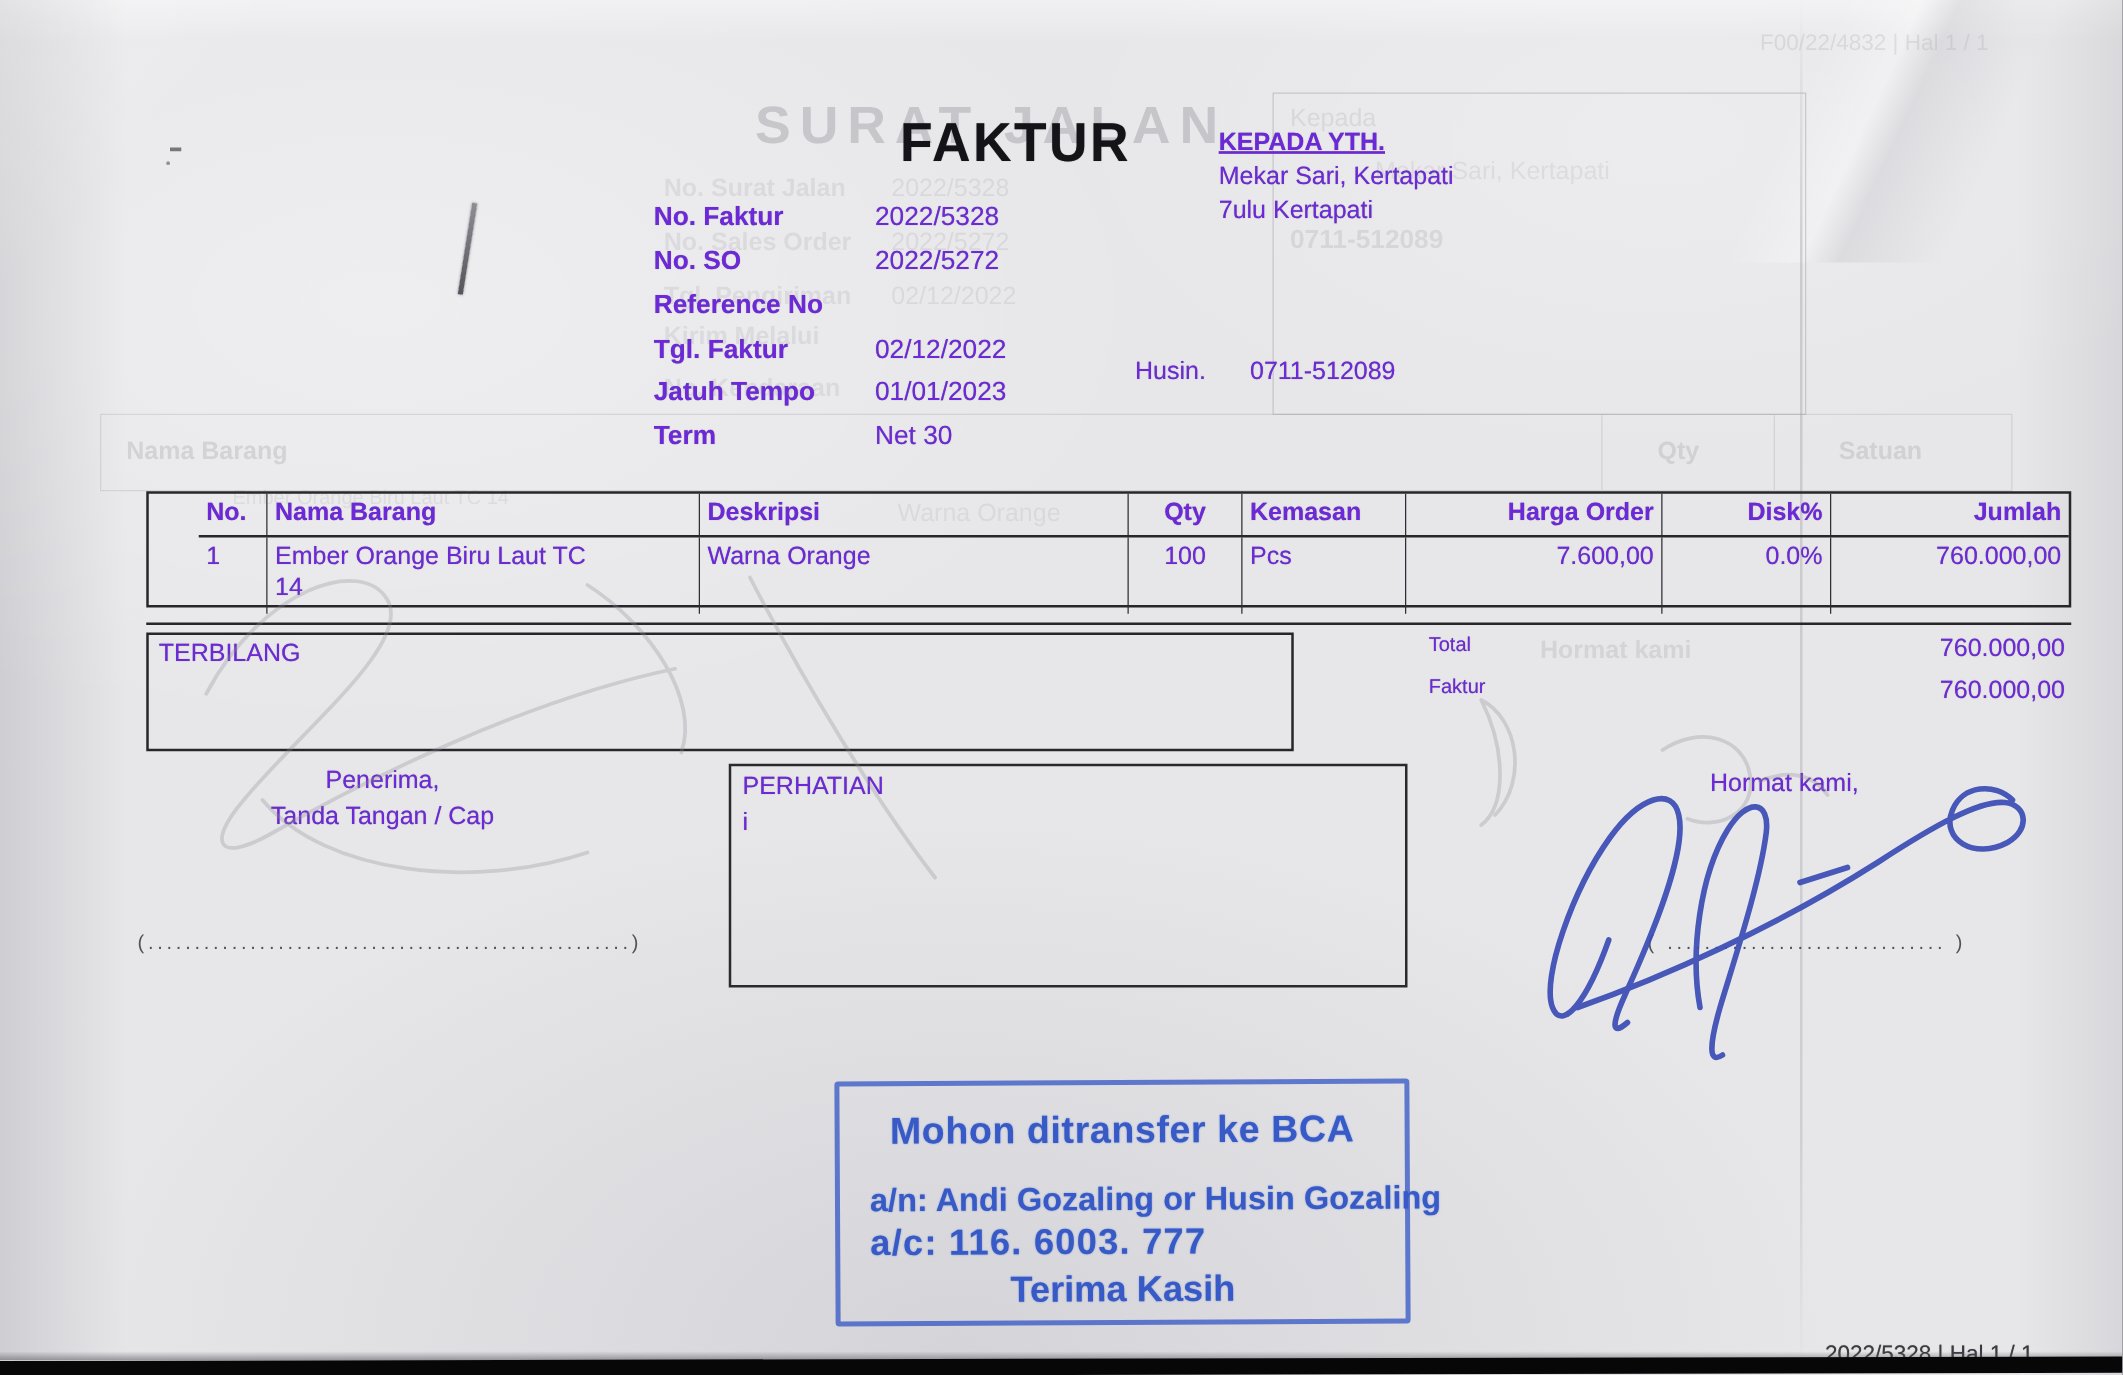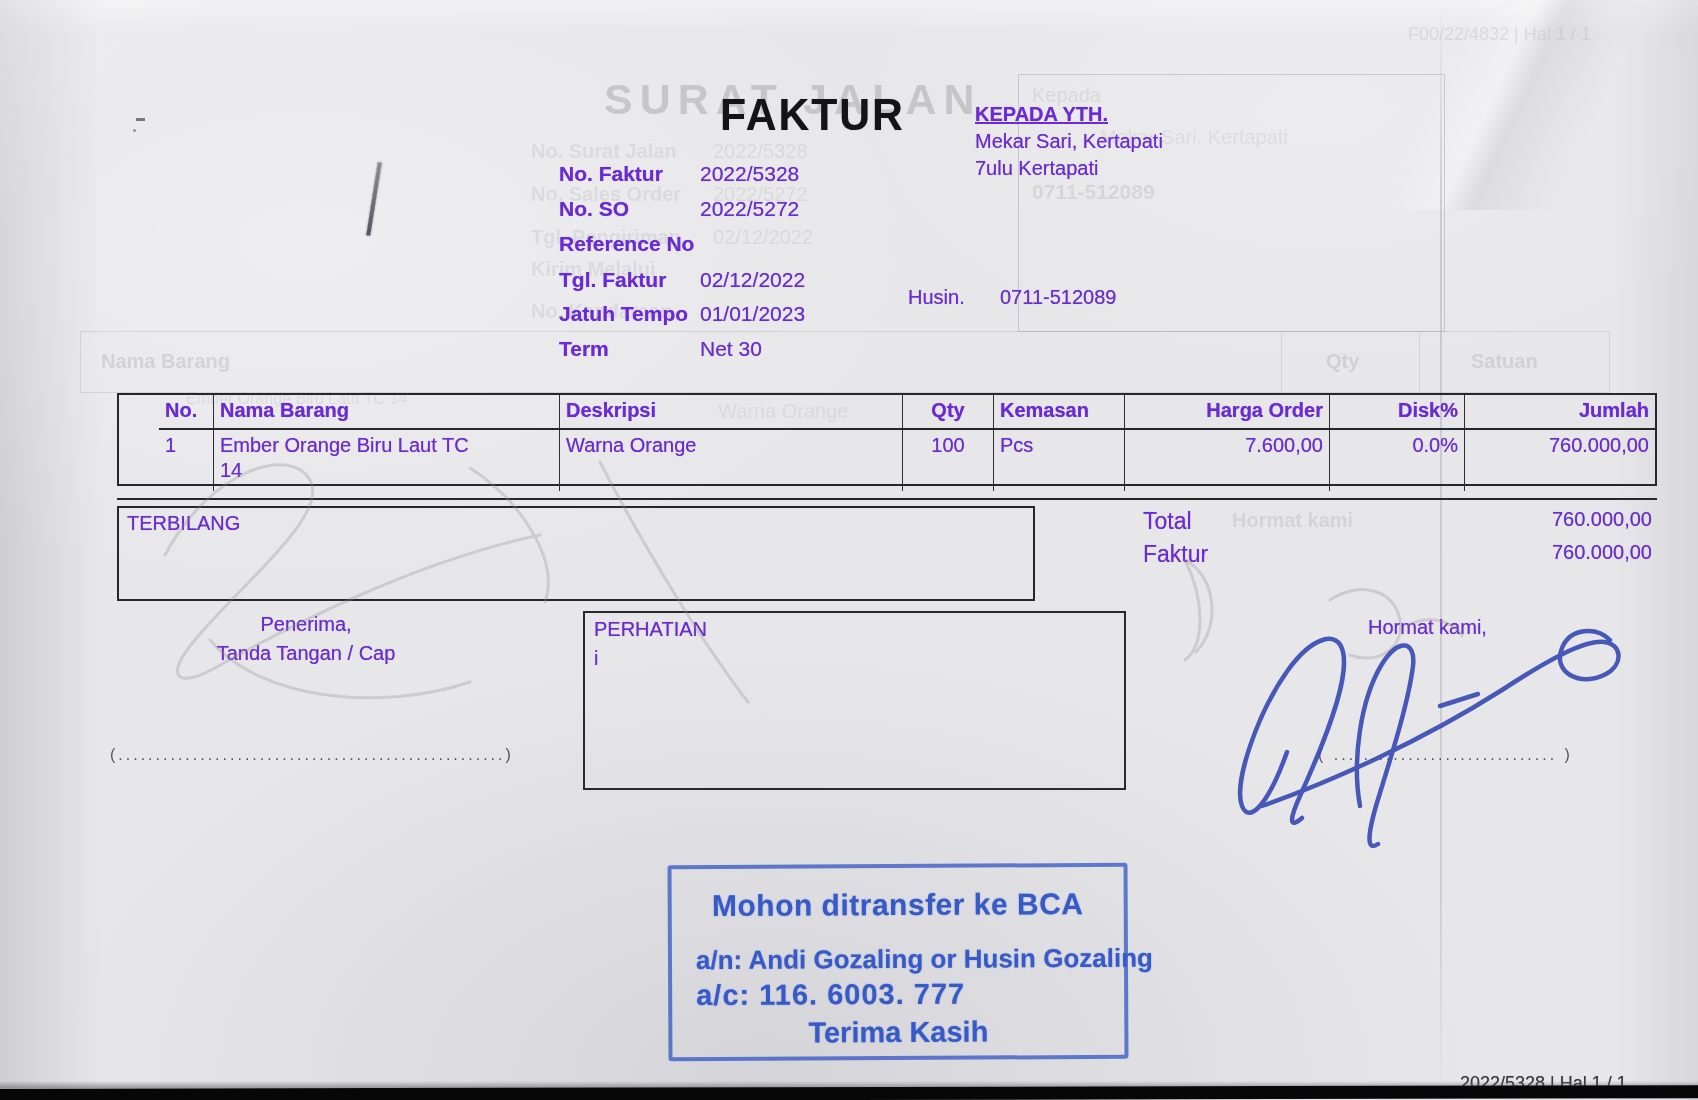--- a/index.html
+++ b/index.html
@@ -23,21 +23,21 @@
   .pt{color:#6d28d9;text-shadow:0 0 .7px rgba(32,32,38,.5);}
   .b{font-weight:700;}
   .ghost{color:#a4a4ab;text-shadow:none;}
   .ar{text-align:right;} .ac{text-align:center;}
 
   
   .ghost-title{left:604px;top:76px;font-size:42px;font-weight:800;letter-spacing:7px;opacity:.50;transform:scaleX(1.02);transform-origin:left;}
   .title{left:720px;top:90px;font-size:44px;font-weight:800;letter-spacing:2px;color:#141418;transform:scaleX(.97);transform-origin:left;}
   .kepada{left:975px;top:101px;font-size:20px;line-height:27px;}
   .kepada .u{text-decoration:underline;font-weight:600;}
-  .fld-label{left:523px;font-size:21px;margin-left:36px;}
+  .fld-label{left:523px;font-size:21px;}
   .fld-value{left:700px;font-size:21px;}
   .g-fld-label{left:531px;font-size:20px;font-weight:700;opacity:.22;}
   .g-fld-value{left:713px;font-size:20px;opacity:.22;}
   .telp-label{left:908px;top:286px;font-size:20px;}
   .telp-value{left:1000px;top:286px;font-size:20px;}
   .g-box{left:1018px;top:74px;width:425px;height:256px;border:1px solid rgba(165,165,172,.5);}
   .g-topright{left:1408px;top:24px;font-size:18px;opacity:.26;}
 
   
   .g-band{left:80px;top:331px;width:1528px;height:60px;border:1px solid rgba(160,160,167,.40);opacity:.75;}
@@ -51,21 +51,21 @@
   .tdrow{height:61px;}
   .cell{border-right:1px solid #2e2e34;padding:3px 6px;font-size:20px;overflow:hidden;box-sizing:border-box;line-height:25px;}
   .trow .cell:last-child{border-right:none;}
   .hcell{font-weight:700;}
   #tbl-underline{left:117px;top:498px;width:1540px;height:2px;background:#26262b;}
 
   
   .terb-box{left:117px;top:506px;width:918px;height:95px;border:2px solid #26262b;box-sizing:border-box;}
   .terb-l{left:8px;top:4px;font-size:20px;position:absolute;}
   .terb-t{left:8px;top:47px;font-size:21px;position:absolute;}
-  .tot-label{left:1143px;font-size:23px;}
+  .tot-label{left:1143px;font-size:16px;}
   .tot-value{left:1400px;width:252px;text-align:right;font-size:20px;}
   .g-hormat{left:1232px;top:509px;font-size:20px;opacity:.28;font-weight:600;}
 
   
   .penerima{left:181px;top:610px;width:250px;text-align:center;font-size:20px;line-height:29px;}
   .perh-box{left:583px;top:611px;width:543px;height:179px;border:2px solid #2a2a2e;box-sizing:border-box;}
   .perh-l{position:absolute;left:9px;top:5px;font-size:20px;}
   .perh-n{position:absolute;left:9px;top:34px;font-size:20px;}
   .hormat{left:1368px;top:616px;font-size:20px;}
   .sigline{font-size:16px;letter-spacing:3px;color:#3a3a3e;opacity:.85;white-space:nowrap;}

